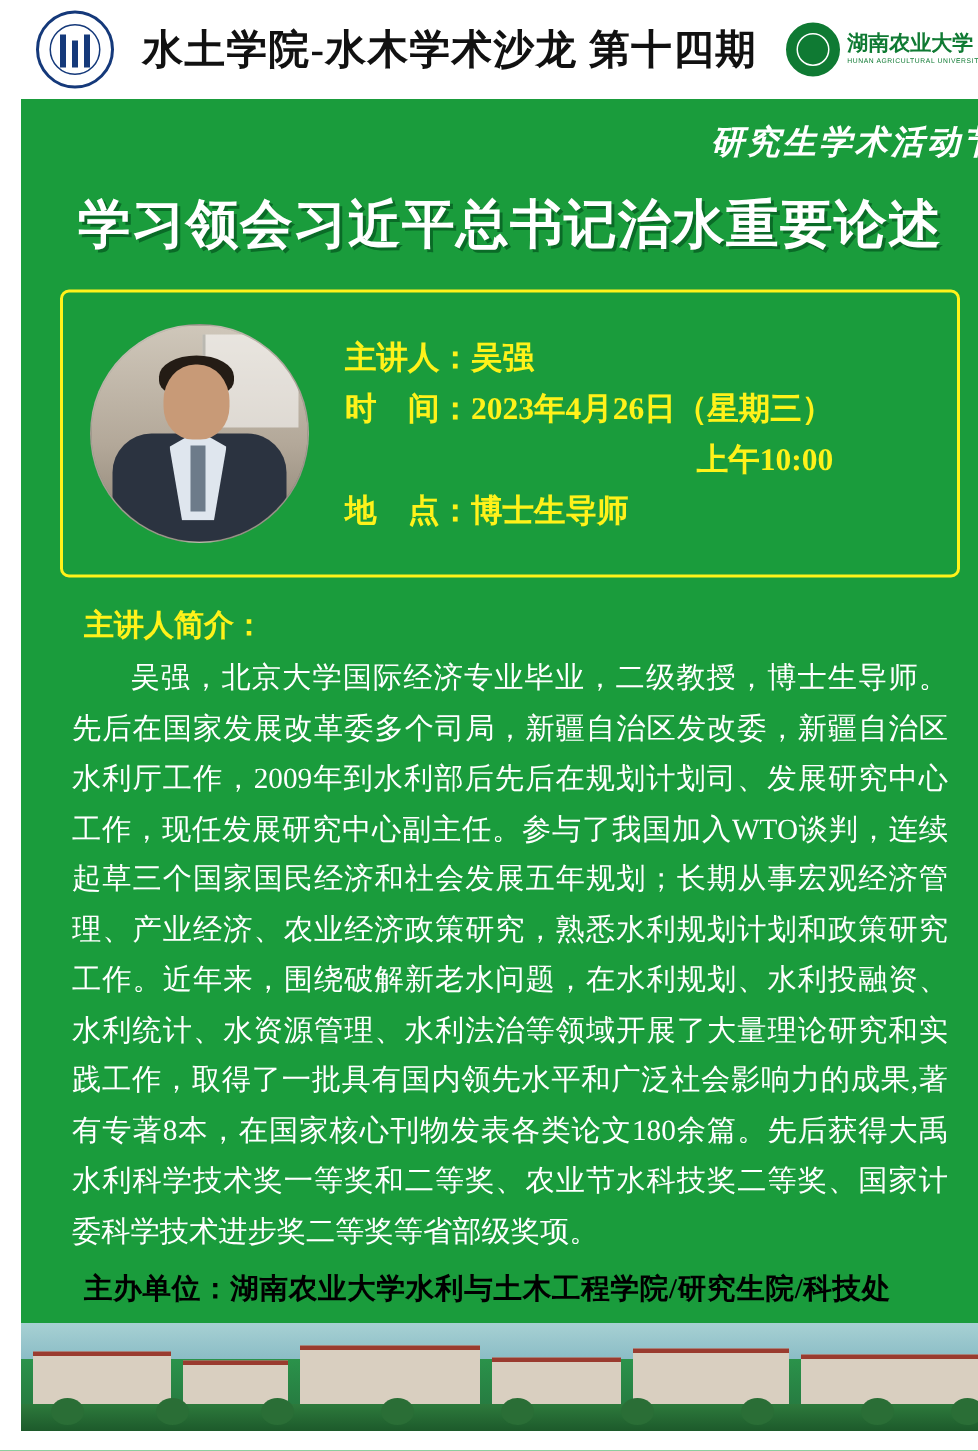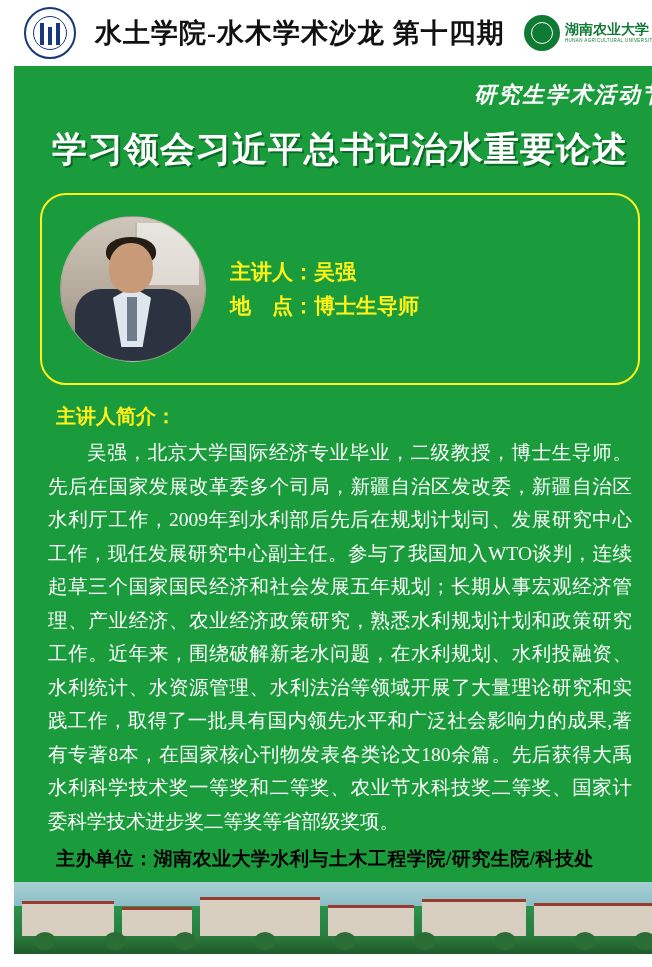--- a/index.html
+++ b/index.html
@@ -148,21 +148,21 @@
     font-size: 35px;
     color: #ffffff;
     letter-spacing: 1px;
     text-shadow: 2px 2px 0 #0a6b27;
   }
 
   
   .info-box {
     margin: 20px 26px 0 26px;
     border: 2px solid #fff21a;
-    border-radius: 26px;
+    border-radius: 6px;
     height: 192px;
     display: flex;
     align-items: center;
     box-sizing: border-box;
     padding: 0 18px;
   }
   .speaker-photo {
     width: 144px;
     height: 144px;
     border-radius: 50%;
@@ -319,20 +319,22 @@
       <div class="ph-wall"></div>
       <div class="ph-window"></div>
       <div class="ph-body"></div>
       <div class="ph-shirt"></div>
       <div class="ph-tie"></div>
       <div class="ph-hair"></div>
       <div class="ph-head"></div>
     </div>
     <div class="info-lines">
       <div>主讲人：吴强</div>
+      <div>时　间：2023年4月26日（星期三）</div>
+      <div style="text-align:right;">上午10:00</div>
       <div>地　点：博士生导师</div>
     </div>
   </div>
 
   <div class="bio-heading">主讲人简介：</div>
   <div class="bio-text">吴强，北京大学国际经济专业毕业，二级教授，博士生导师。先后在国家发展改革委多个司局，新疆自治区发改委，新疆自治区水利厅工作，2009年到水利部后先后在规划计划司、发展研究中心工作，现任发展研究中心副主任。参与了我国加入WTO谈判，连续起草三个国家国民经济和社会发展五年规划；长期从事宏观经济管理、产业经济、农业经济政策研究，熟悉水利规划计划和政策研究工作。近年来，围绕破解新老水问题，在水利规划、水利投融资、水利统计、水资源管理、水利法治等领域开展了大量理论研究和实践工作，取得了一批具有国内领先水平和广泛社会影响力的成果,著有专著8本，在国家核心刊物发表各类论文180余篇。先后获得大禹水利科学技术奖一等奖和二等奖、农业节水科技奖二等奖、国家计委科学技术进步奖二等奖等省部级奖项。</div>
 
   <div class="organizer">主办单位：湖南农业大学水利与土木工程学院/研究生院/科技处</div>
 
   <div class="campus-strip">

